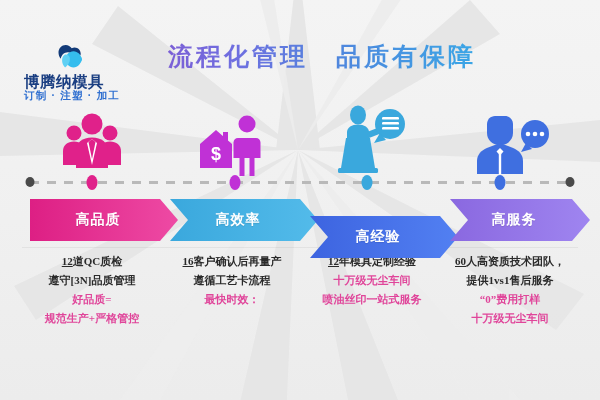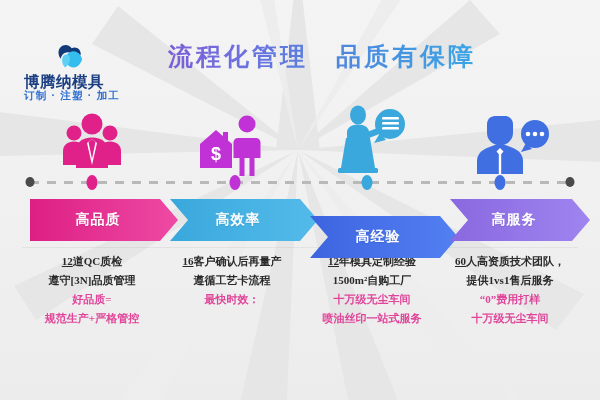--- a/index.html
+++ b/index.html
@@ -406,21 +406,20 @@
     </div>
 
     <div class="col" style="left:158px;">
       <div class="ln dark"><span class="num-u">16</span><span>客户确认后再量产</span></div>
       <div class="ln dark">遵循工艺卡流程</div>
       <div class="ln pink">最快时效：</div>
     </div>
 
     <div class="col" style="left:298px;">
       <div class="ln dark"><span class="num-u">12</span><span>年模具定制经验</span></div>
-      <div class="ln dark">1500m²自购工厂</div>
       <div class="ln pink">十万级无尘车间</div>
       <div class="ln pink">喷油丝印一站式服务</div>
     </div>
 
     <div class="col" style="left:436px;">
       <div class="ln dark"><span class="num-u">60</span><span>人高资质技术团队，</span></div>
       <div class="ln dark">提供1vs1售后服务</div>
       <div class="ln pink">“0”费用打样</div>
       <div class="ln pink">十万级无尘车间</div>
     </div>

